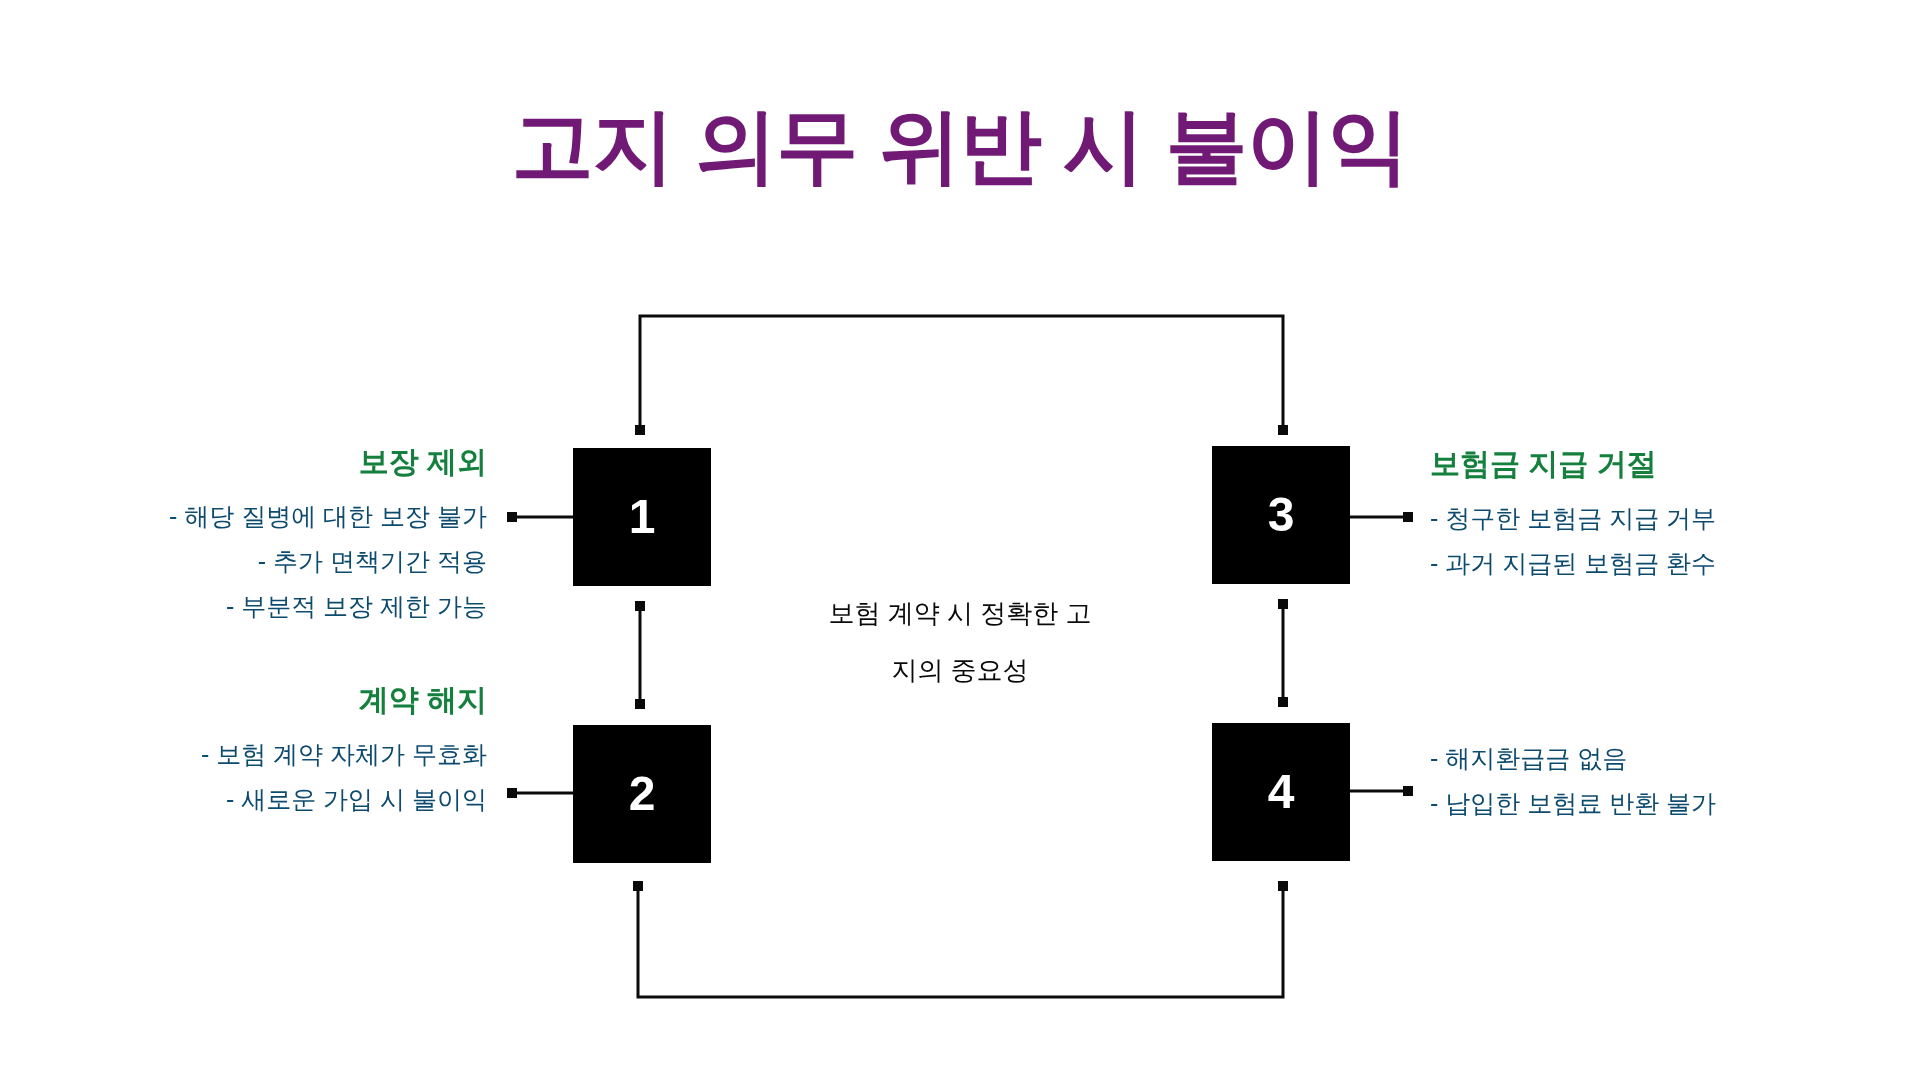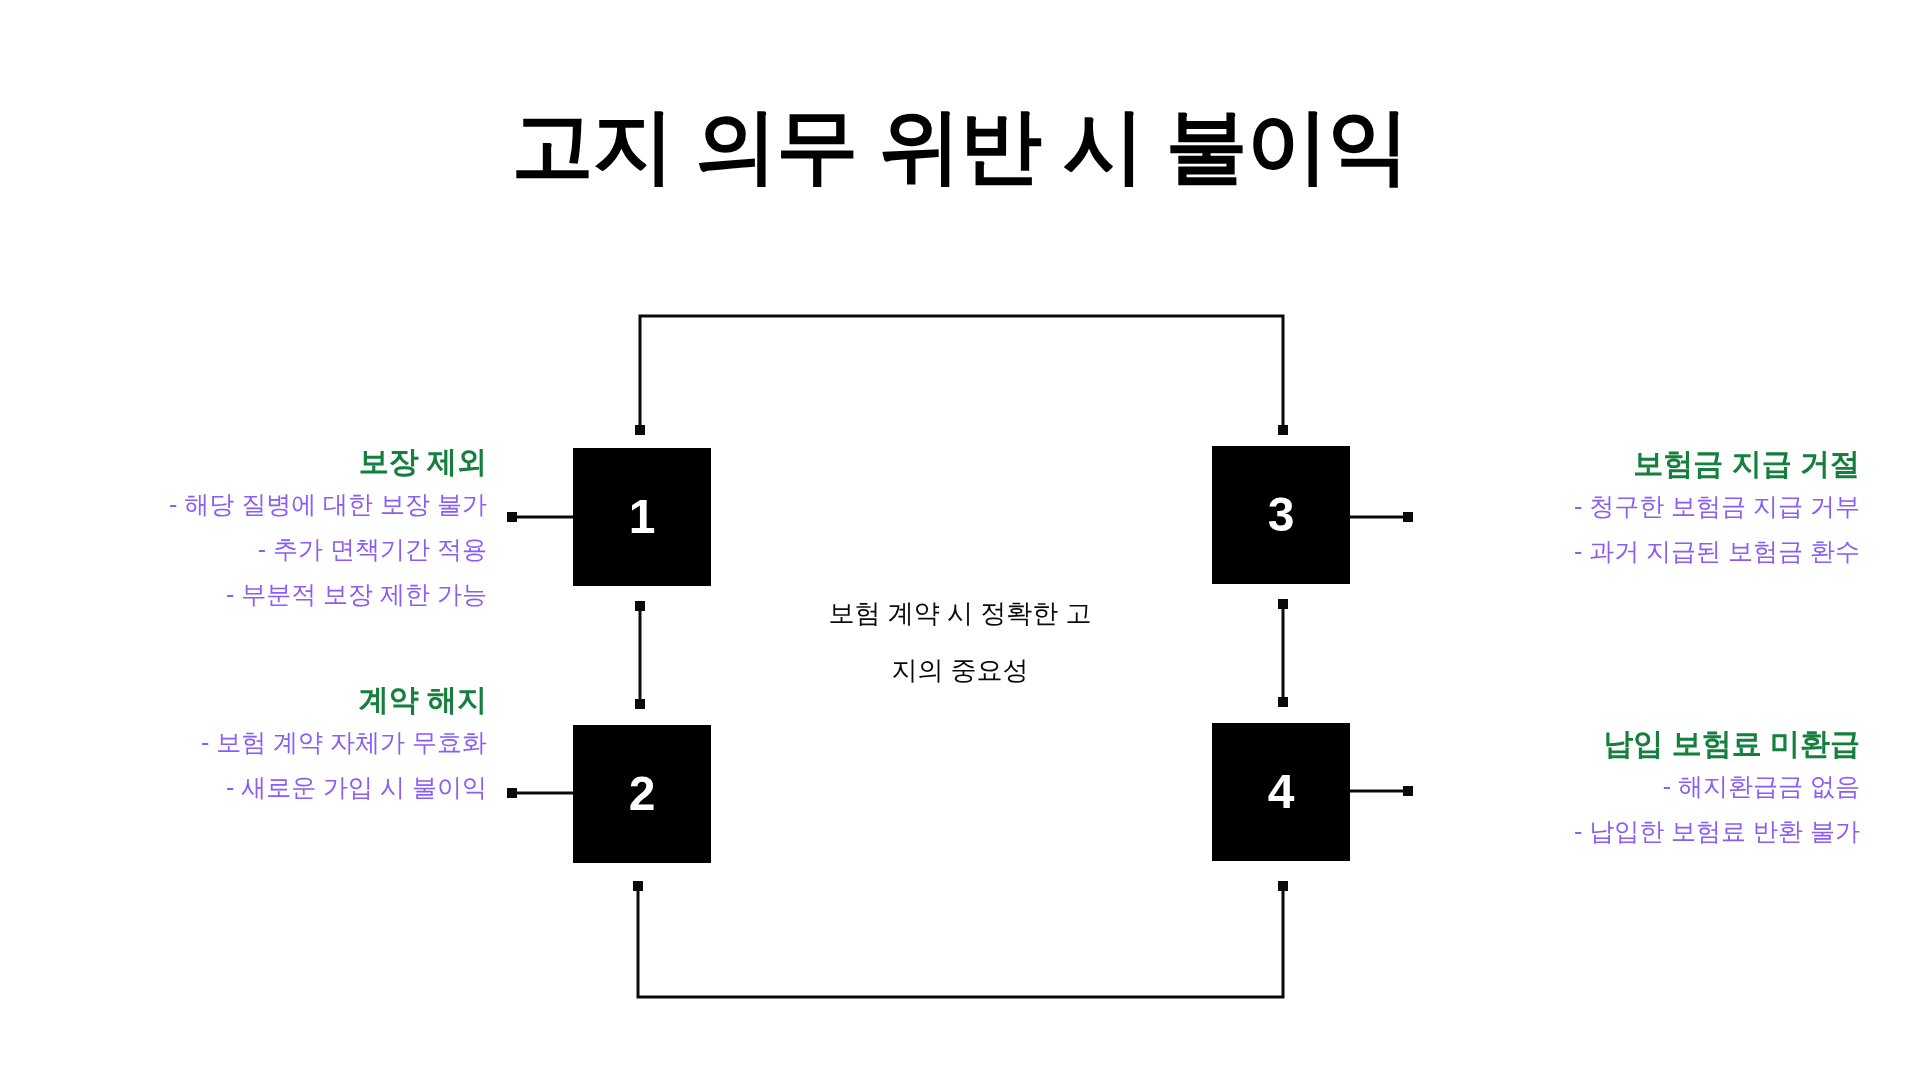--- a/index.html
+++ b/index.html
@@ -18,21 +18,21 @@
   }
   .page-title {
     position: absolute;
     left: 0;
     top: 92px;
     width: 1920px;
     text-align: center;
     font-size: 82px;
     font-weight: 800;
     letter-spacing: -1px;
-    color: #000000;
+    color: #701a75;
   }
   .connector-layer {
     position: absolute;
     left: 0;
     top: 0;
     width: 1920px;
     height: 1080px;
   }
   .node-box {
     position: absolute;
@@ -52,37 +52,38 @@
   .box-1 { left: 573px; top: 448px; }
   .box-2 { left: 573px; top: 725px; }
   .box-3 { left: 1212px; top: 446px; }
   .box-4 { left: 1212px; top: 723px; }
 
   .label-group {
     position: absolute;
     width: 430px;
   }
   .label-group.left-side  { text-align: right; right: 1433px; }
-  .label-group.right-side { text-align: right;  left: 1430px; }
+  .label-group.right-side { text-align: left;  left: 1430px; }
   .group-1 { top: 442px; }
   .group-2 { top: 680px; }
   .group-3 { top: 444px; }
   .group-4 { top: 724px; }
 
   .label-heading {
     font-size: 30px;
     font-weight: 600;
     line-height: 40px;
     color: #15803d;
   }
   .label-bullets {
+    margin-top: 12px;
     font-size: 25px;
     font-weight: 400;
     line-height: 45px;
-    color: #8b5cf6;
+    color: #0c4a6e;
     white-space: nowrap;
   }
   .center-note {
     position: absolute;
     left: 730px;
     top: 585px;
     width: 460px;
     text-align: center;
     font-size: 26px;
     font-weight: 500;
@@ -158,21 +159,20 @@
 
   <div class="label-group right-side group-3">
     <div class="label-heading">보험금 지급 거절</div>
     <div class="label-bullets">
       <div>- 청구한 보험금 지급 거부</div>
       <div>- 과거 지급된 보험금 환수</div>
     </div>
   </div>
 
   <div class="label-group right-side group-4">
-    <div class="label-heading">납입 보험료 미환급</div>
     <div class="label-bullets">
       <div>- 해지환급금 없음</div>
       <div>- 납입한 보험료 반환 불가</div>
     </div>
   </div>
 
   <div class="center-note">
     <div>보험 계약 시 정확한 고</div>
     <div>지의 중요성</div>
   </div>

